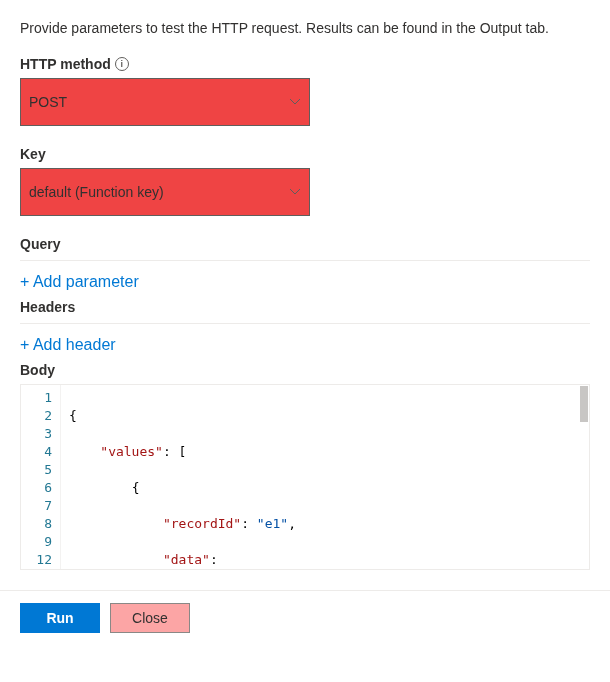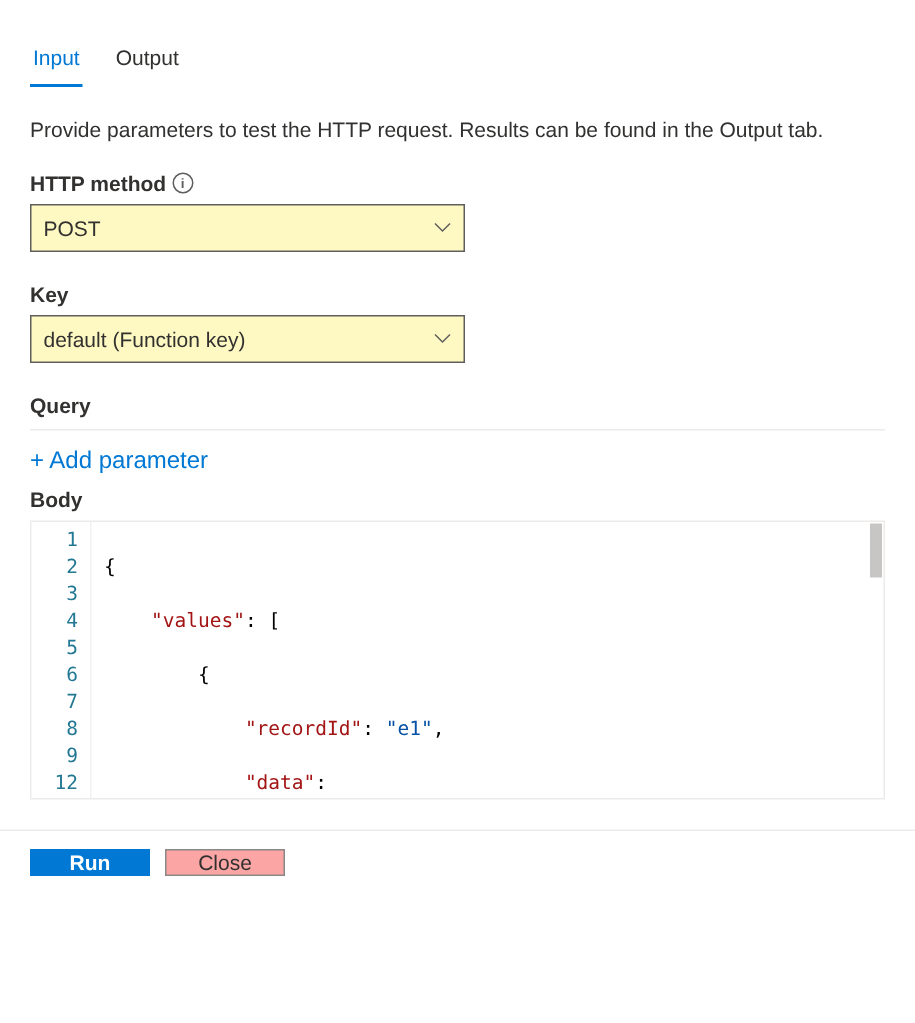--- a/index.html
+++ b/index.html
@@ -10,52 +10,48 @@
     .tab { padding: 10px 2px; cursor: pointer; color: #323130; }
     .tab.active { color: #0078d4; border-bottom: 2px solid #0078d4; font-weight: 400; }
     .tab.inactive { color: #323130; }
 
     .description { margin: 20px 0; color: #323130; font-size: 14px; }
 
     .field-group { margin-bottom: 20px; }
     .label-row { display: flex; align-items: center; gap: 4px; margin-bottom: 6px; font-weight: 600; }
     .info-icon { display: inline-flex; align-items: center; justify-content: center; width: 14px; height: 14px; border: 1px solid #605e5c; border-radius: 50%; font-size: 9px; color: #605e5c; cursor: pointer; }
 
-    .select { width: 290px; height: 32px; border: 1px solid #605e5c; background: #fef9c3; display: flex; align-items: center; justify-content: space-between; padding: 0 8px; cursor: pointer; }
+    .select { width: 290px; height: 48px; border: 1px solid #605e5c; background: #ef4444; display: flex; align-items: center; justify-content: space-between; padding: 0 8px; cursor: pointer; }
     .select-value { color: #323130; }
     .chevron { width: 12px; height: 12px; }
 
     .section-label { font-weight: 600; margin-bottom: 6px; margin-top: 8px; }
     .divider { border: none; border-top: 1px solid #edebe9; margin: 8px 0 12px 0; }
     .add-link { color: #0078d4; cursor: pointer; font-size: 16px; }
 
     .code-editor { border: 1px solid #edebe9; display: flex; height: 186px; overflow: hidden; position: relative; }
     .gutter { width: 40px; background: #fff; text-align: right; padding: 4px 8px 4px 0; color: #237893; font-family: Consolas, monospace; font-size: 13px; line-height: 18px; border-right: 1px solid #f3f2f1; }
     .gutter div { height: 18px; }
     .code { flex: 1; padding: 4px 8px; font-family: Consolas, monospace; font-size: 13px; line-height: 18px; white-space: pre; overflow: auto; position: relative; }
     .code-line { height: 18px; }
     .brace { color: #000; }
     .key { color: #a31515; }
     .str { color: #0451a5; }
     .punc { color: #000; }
     .scrollbar-ind { position: absolute; right: 1px; top: 1px; width: 8px; height: 36px; background: #c8c6c4; }
 
     .footer { border-top: 1px solid #edebe9; padding: 12px 20px; display: flex; gap: 10px; }
-    .btn { height: 18px; min-width: 80px; padding: 0 16px; font-size: 14px; cursor: pointer; border: 1px solid; display: inline-flex; align-items: center; justify-content: center; }
+    .btn { height: 30px; min-width: 80px; padding: 0 16px; font-size: 14px; cursor: pointer; border: 1px solid; display: inline-flex; align-items: center; justify-content: center; }
     .btn-primary { background: #0078d4; color: #fff; border-color: #0078d4; font-weight: 600; }
     .btn-secondary { background: #fca5a5; color: #323130; border-color: #8a8886; }
   </style>
 </head>
 <body>
 
 <div class="container">
-  <div class="tabs">
-    <div class="tab active">Input</div>
-    <div class="tab inactive">Output</div>
-  </div>
 
   <div class="description">Provide parameters to test the HTTP request. Results can be found in the Output tab.</div>
 
   <div class="field-group">
     <div class="label-row">
       <span>HTTP method</span>
       <span class="info-icon">i</span>
     </div>
     <div class="select">
       <span class="select-value">POST</span>
@@ -76,20 +72,25 @@
         </svg>
     </div>
   </div>
 
   <div>
     <div class="section-label">Query</div>
     <hr class="divider">
     <span class="add-link">+ Add parameter</span>
   </div>
 
+  <div>
+    <div class="section-label">Headers</div>
+    <hr class="divider">
+    <span class="add-link">+ Add header</span>
+  </div>
 
   <div>
     <div class="section-label">Body</div>
     <div class="code-editor">
       <div class="gutter">
         <div>1</div>
         <div>2</div>
         <div>3</div>
         <div>4</div>
         <div>5</div>

